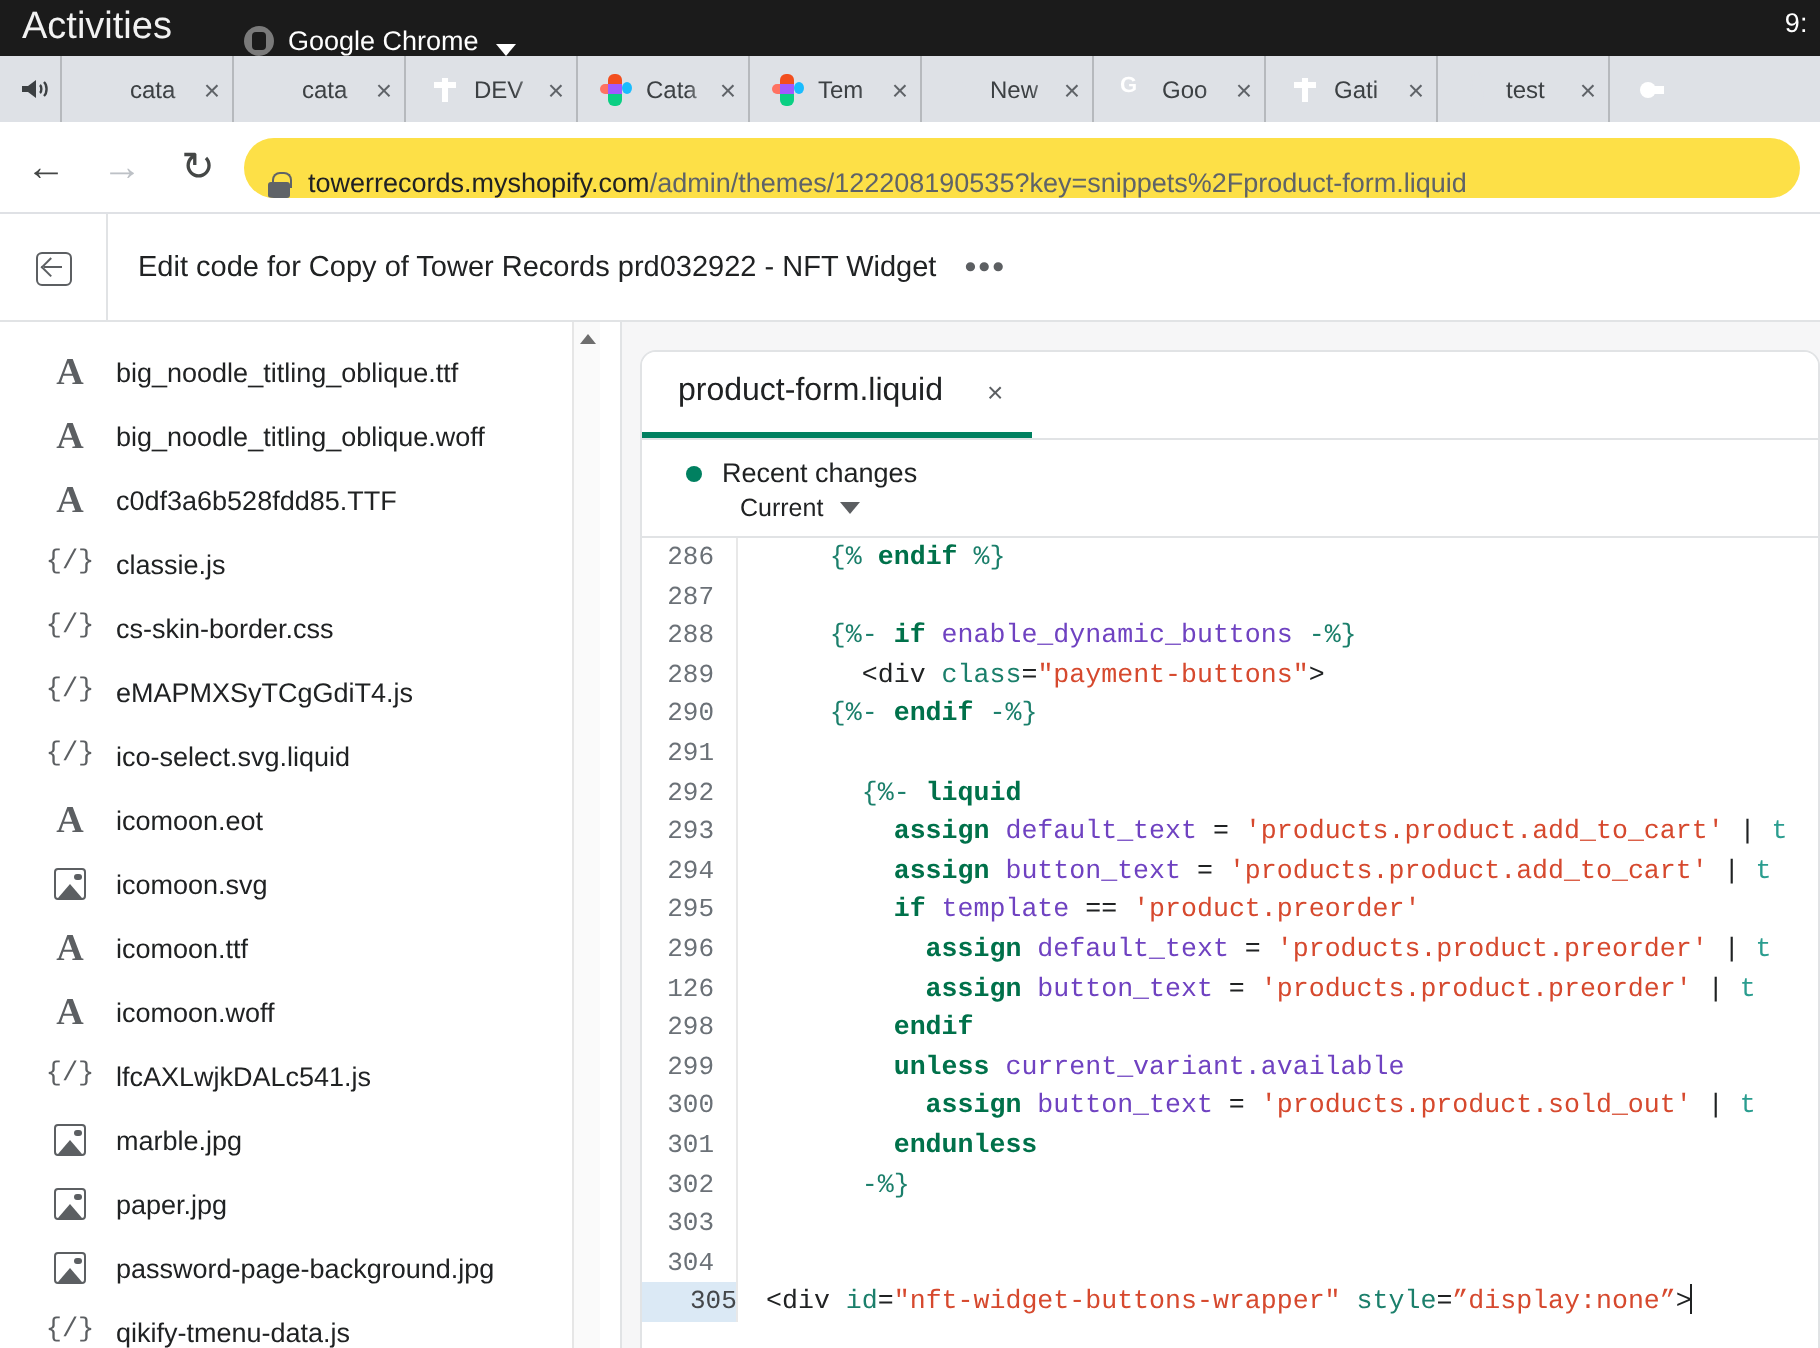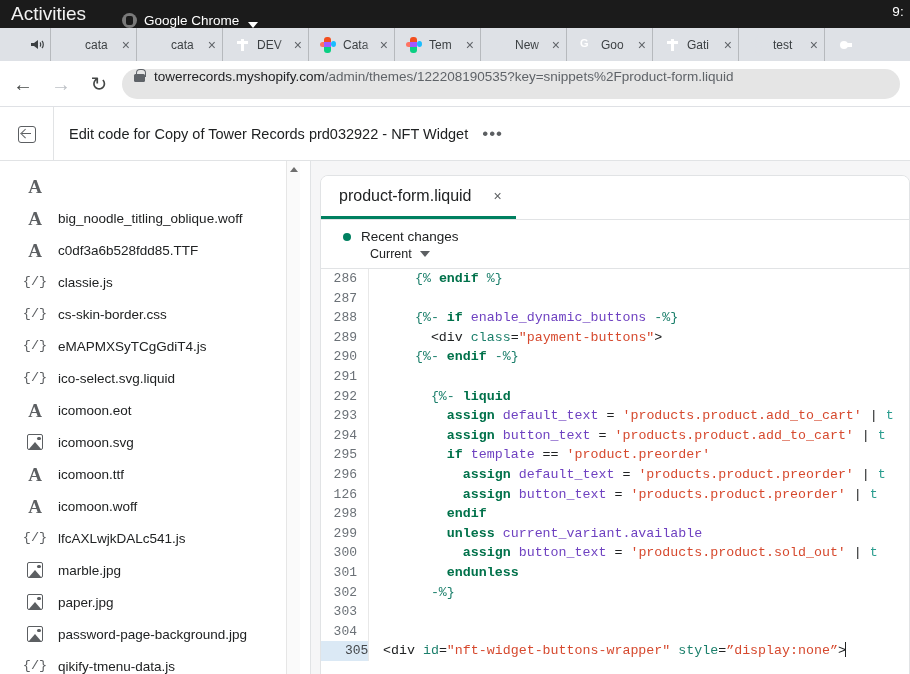--- a/index.html
+++ b/index.html
@@ -37,21 +37,21 @@
     margin-left: 2px;
   }
   .gnome-clock {
     position: absolute; right: 6px; top: 4px;
     font-size: 13.5px; color: #ffffff; letter-spacing: .2px;
   }
 
   
   .tabstrip {
     height: 33px; background: #dee1e6;
-    display: flex; align-items: center; position: relative; padding-left: 20px;
+    display: flex; align-items: center; position: relative;
   }
   .tab-mute {
     width: 26px; display:flex; align-items:center; justify-content:center;
     margin-left: 4px;
   }
   .tabs { display: flex; align-items: center; height: 33px; }
   .tab {
     display: flex; align-items: center; height: 33px;
     padding: 0 6px 0 11px; position: relative;
     border-left: 1px solid #b6b9bd;
@@ -135,22 +135,22 @@
     border-bottom: 1px solid #dfe1e5;
   }
   .nav-btn {
     width: 30px; height: 30px; margin-left: 8px;
     display:flex;align-items:center;justify-content:center;
     color:#444746; font-size: 20px; line-height:1;
   }
   .nav-btn.disabled { color: #bdc1c6; }
   .omnibox {
     flex: 1 1 auto; height: 30px; margin: 0 10px 0 8px;
-    background: #e5e5e5; border-radius: 16px;
-    display: flex; align-items: flex-start; padding: 0 12px;
+    background: #fde047; border-radius: 16px;
+    display: flex; align-items: flex-end; padding: 0 12px;
     overflow: hidden;
   }
   .lock-icon {
     width: 11px; height: 13px; margin-right: 9px; position: relative; flex:0 0 auto;
   }
   .lock-icon::before{
     content:"";position:absolute;left:1.5px;top:0;width:8px;height:7px;
     border:1.6px solid #5f6368;border-bottom:none;border-radius:4px 4px 0 0;
   }
   .lock-icon::after{
@@ -410,20 +410,21 @@
 </div>
 
 <div class="body-split">
 
   <div class="file-sidebar">
 
     <div class="file-row">
       <span class="file-icon">
           <span class="icon-font">A</span>
         </span>
+      <span class="file-label">big_noodle_titling_oblique.ttf</span>
     </div>
     <div class="file-row">
       <span class="file-icon">
           <span class="icon-font">A</span>
         </span>
       <span class="file-label">big_noodle_titling_oblique.woff</span>
     </div>
     <div class="file-row">
       <span class="file-icon">
           <span class="icon-font">A</span>

